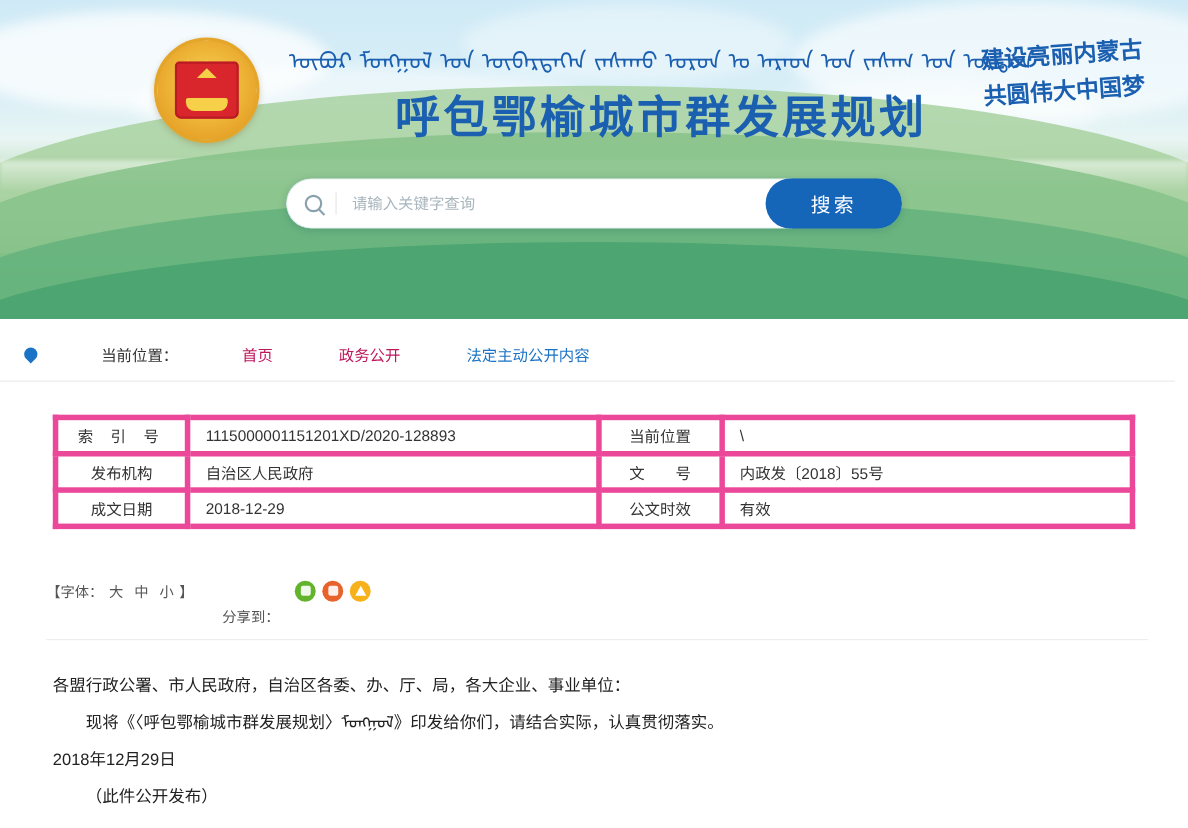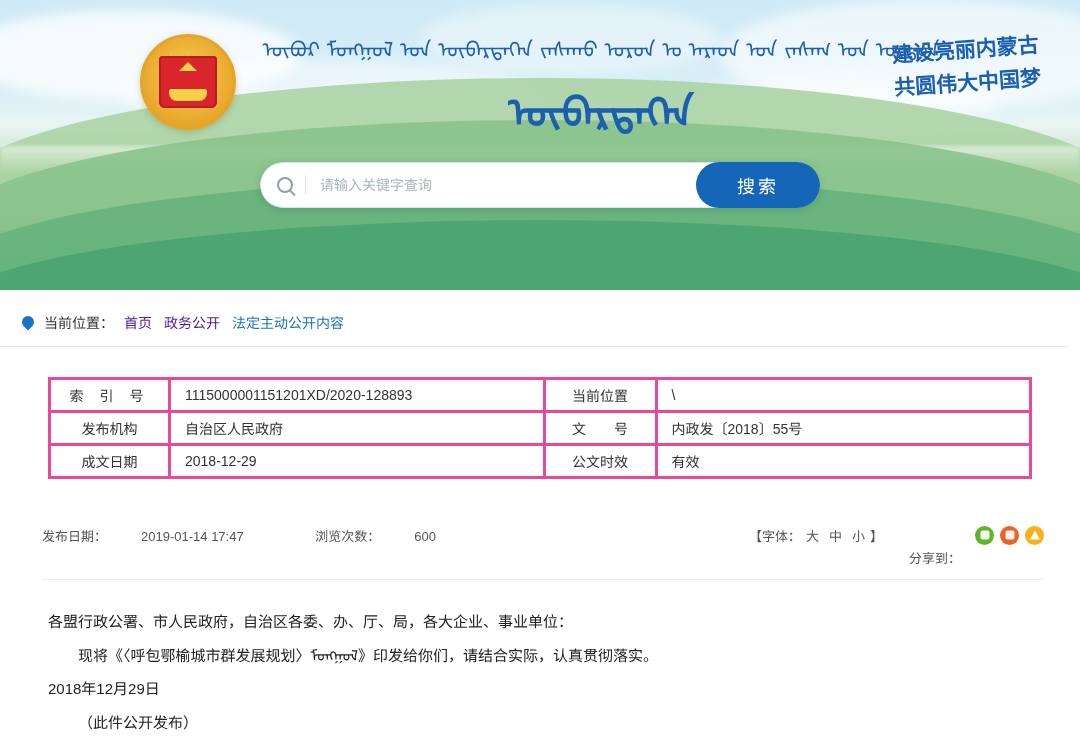--- a/index.html
+++ b/index.html
@@ -196,45 +196,46 @@
   .content { width: 1080px; padding: 0 0 0 0; }
 
   .breadcrumb {
     display: flex;
     align-items: center;
     padding: 22px 0 14px 22px;
     font-size: 14px;
     color: #333;
     border-bottom: 1px solid #e8e8e8;
     margin: 0 12px 0 0;
+    gap: 48px;
   }
   .pin-icon {
     width: 12px; height: 12px;
     background: #1a73c4;
     border-radius: 50% 50% 50% 0;
     transform: rotate(-45deg);
     margin-right: 10px;
     flex: 0 0 auto;
   }
   .breadcrumb .label { margin-right: 10px; }
   .breadcrumb a {
-    color: #4c1d95; text-decoration: none; margin: 0 12px 0 0;
+    color: #be185d; text-decoration: none; margin: 0 12px 0 0;
   }
   .breadcrumb a.link-blue { color: #1a73c4; }
 
   .table-wrap { padding: 30px 48px 0 48px; }
   table.meta {
     width: 100%;
     border-collapse: collapse;
     font-size: 14px;
     color: #333;
     table-layout: fixed;
   }
   table.meta td {
-    border: 3px solid #ec4899;
+    border: 5px solid #ec4899;
     height: 33px;
     padding: 0 14px;
   }
   td.key {
     width: 120px;
     text-align: center;
     color: #333;
     background: #fff;
   }
   td.key.wide { width: 112px; }
@@ -319,21 +320,21 @@
   <div class="hill h3"></div>
   <div class="hill h4"></div>
 
   <div class="banner-top">
     <div class="emblem">
       <div class="stars">★ ★ ★ ★ ★</div>
       <div class="shield"></div>
     </div>
     <div class="title-block">
       <div class="mn-title">ᠥᠪᠥᠷ ᠮᠣᠩᠭᠤᠯ ᠤᠨ ᠥᠪᠡᠷᠲᠡᠭᠡᠨ ᠵᠠᠰᠠᠬᠤ ᠣᠷᠣᠨ ᠤ ᠠᠷᠠᠳ ᠤᠨ ᠵᠠᠰᠠᠭ ᠤᠨ ᠣᠷᠳᠣᠨ</div>
-      <div class="cn-title">ᠥᠪᠡᠷᠲᠡᠭᠡᠨ</div>
+      <div class="cn-title">呼包鄂榆城市群发展规划</div>
     </div>
     <div class="slogan">
       <div>建设亮丽内蒙古</div>
       <div>共圆伟大中国梦</div>
     </div>
   </div>
 
   <div class="search-wrap">
     <div class="search-input-box">
       <span class="search-icon"></span>
@@ -374,24 +375,20 @@
           <td class="val">2018-12-29</td>
           <td class="key wide">公文时效</td>
           <td class="val">有效</td>
         </tr>
       </tbody>
     </table>
   </div>
 
 
   <div class="meta-row">
-    <div class="meta-left">
-      <span><span>发布日期：</span><span>2019-01-14 17:47</span></span>
-      <span><span>浏览次数：</span><span>600</span></span>
-    </div>
     <div class="meta-right">
       <span class="font-size-ctrl"><span>【字体：</span><b>大</b><b>中</b><b>小</b><span>】</span></span>
       <span class="share-label">分享到：</span>
       <span class="share-icon share-wechat"></span>
       <span class="share-icon share-weibo"></span>
       <span class="share-icon share-qzone"></span>
     </div>
   </div>
 
   <div class="body-text">

